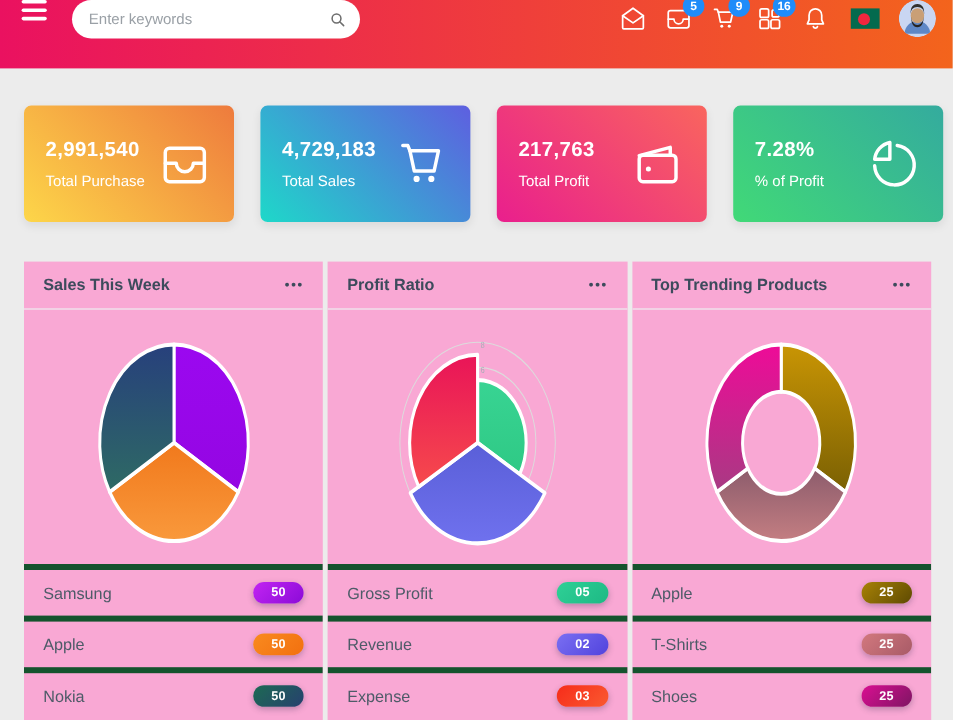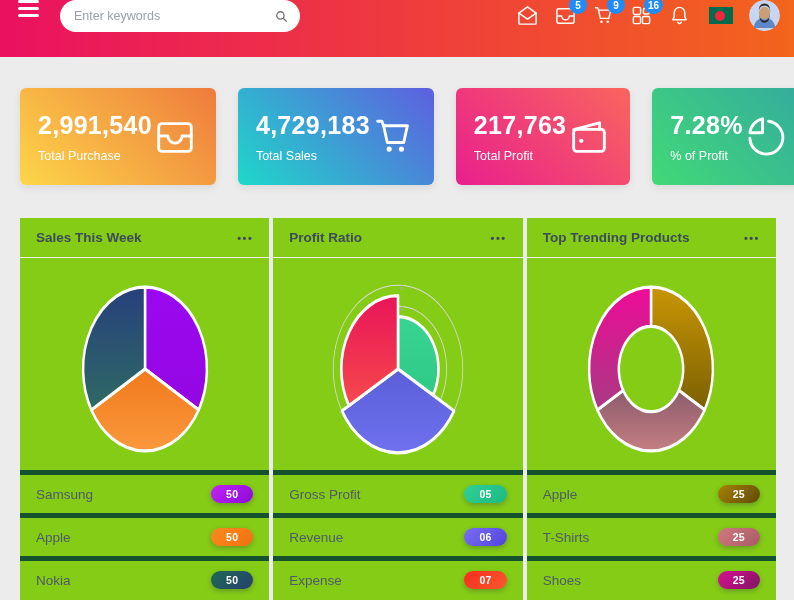--- a/index.html
+++ b/index.html
@@ -26,28 +26,28 @@
     display:flex; align-items:center; justify-content:center; padding:0 4px; }
   .flag { width:24px; height:17px; background:#046a4e; position:relative; margin-left:18px; cursor:pointer; flex:none; }
   .flag-dot { position:absolute; left:45%; top:50%; transform:translate(-50%,-50%);
     width:10px; height:10px; border-radius:50%; background:#f0263e; }
   .avatar { width:31px; height:31px; border-radius:50%; overflow:hidden; margin-left:16px; cursor:pointer; flex:none; }
 
   
   .cards { display:grid; grid-template-columns:repeat(4,1fr); gap:22px; margin:31px 8px 0 20px; }
   .card { height:97px; border-radius:6px; color:#fff; display:flex; align-items:center;
     justify-content:space-between; padding:14px 18px; box-shadow:0 3px 8px rgba(0,0,0,.08); }
-  .card-value { font-size:25px; font-weight:bold; letter-spacing:.3px; }
+  .card-value { font-size:17px; font-weight:bold; letter-spacing:.3px; }
   .card-label { font-size:12.5px; margin-top:9px; }
   .card-icon { width:46px; height:46px; stroke:#fff; fill:none; stroke-width:1.5;
     stroke-linecap:round; stroke-linejoin:round; flex:none; }
 
   
   .panels { display:grid; grid-template-columns:repeat(3,1fr); gap:4px; margin:33px 18px 0 20px; }
-  .panel { background:#84cc16; height:382px; overflow:hidden; }
+  .panel { background:#f9a8d4; height:382px; overflow:hidden; }
   .panel-head { height:40px; display:flex; align-items:center; justify-content:space-between;
     padding:0 16px; border-bottom:1px solid #edeff1; }
   .panel-title { font-size:13.5px; font-weight:bold; color:#3d4b5c; }
   .panel-menu { font-size:11px; letter-spacing:1.5px; font-weight:bold; color:#3d4b5c; cursor:pointer; }
   .chart-wrap { height:212px; display:flex; align-items:center; justify-content:center; }
   .chart-svg { width:130px; height:172px; margin-top:10px; }
   .chart-svg.polar { width:136px; height:176px; }
   .row { height:43px; display:flex; align-items:center; justify-content:space-between;
     padding:0 16px; border-top:5px solid #14532d; }
   .row-label { font-size:13.5px; color:#4e5b68; }
@@ -243,25 +243,25 @@
           <text x="109" y="36" font-size="9" fill="#a5adb5">6</text>
           <text x="109" y="11" font-size="9" fill="#a5adb5">8</text>
         </svg>
     </div>
     <div class="row">
       <span class="row-label">Gross Profit</span>
       <span class="row-badge" style="background: linear-gradient(135deg, rgb(47, 208, 150), rgb(29, 185, 132));">05</span>
     </div>
     <div class="row">
       <span class="row-label">Revenue</span>
-      <span class="row-badge" style="background: linear-gradient(135deg, rgb(122, 111, 242), rgb(81, 67, 221));">06</span>
+      <span class="row-badge" style="background: linear-gradient(135deg, rgb(122, 111, 242), rgb(81, 67, 221));">02</span>
     </div>
     <div class="row">
       <span class="row-label">Expense</span>
-      <span class="row-badge" style="background: linear-gradient(135deg, rgb(246, 44, 26), rgb(250, 90, 48));">07</span>
+      <span class="row-badge" style="background: linear-gradient(135deg, rgb(246, 44, 26), rgb(250, 90, 48));">03</span>
     </div>
   </div>
 
   <div class="panel">
     <div class="panel-head">
       <span class="panel-title">Top Trending Products</span>
       <span class="panel-menu">•••</span>
     </div>
     <div class="chart-wrap">
       <svg class="chart-svg" viewBox="0 0 210 210" preserveAspectRatio="none">

